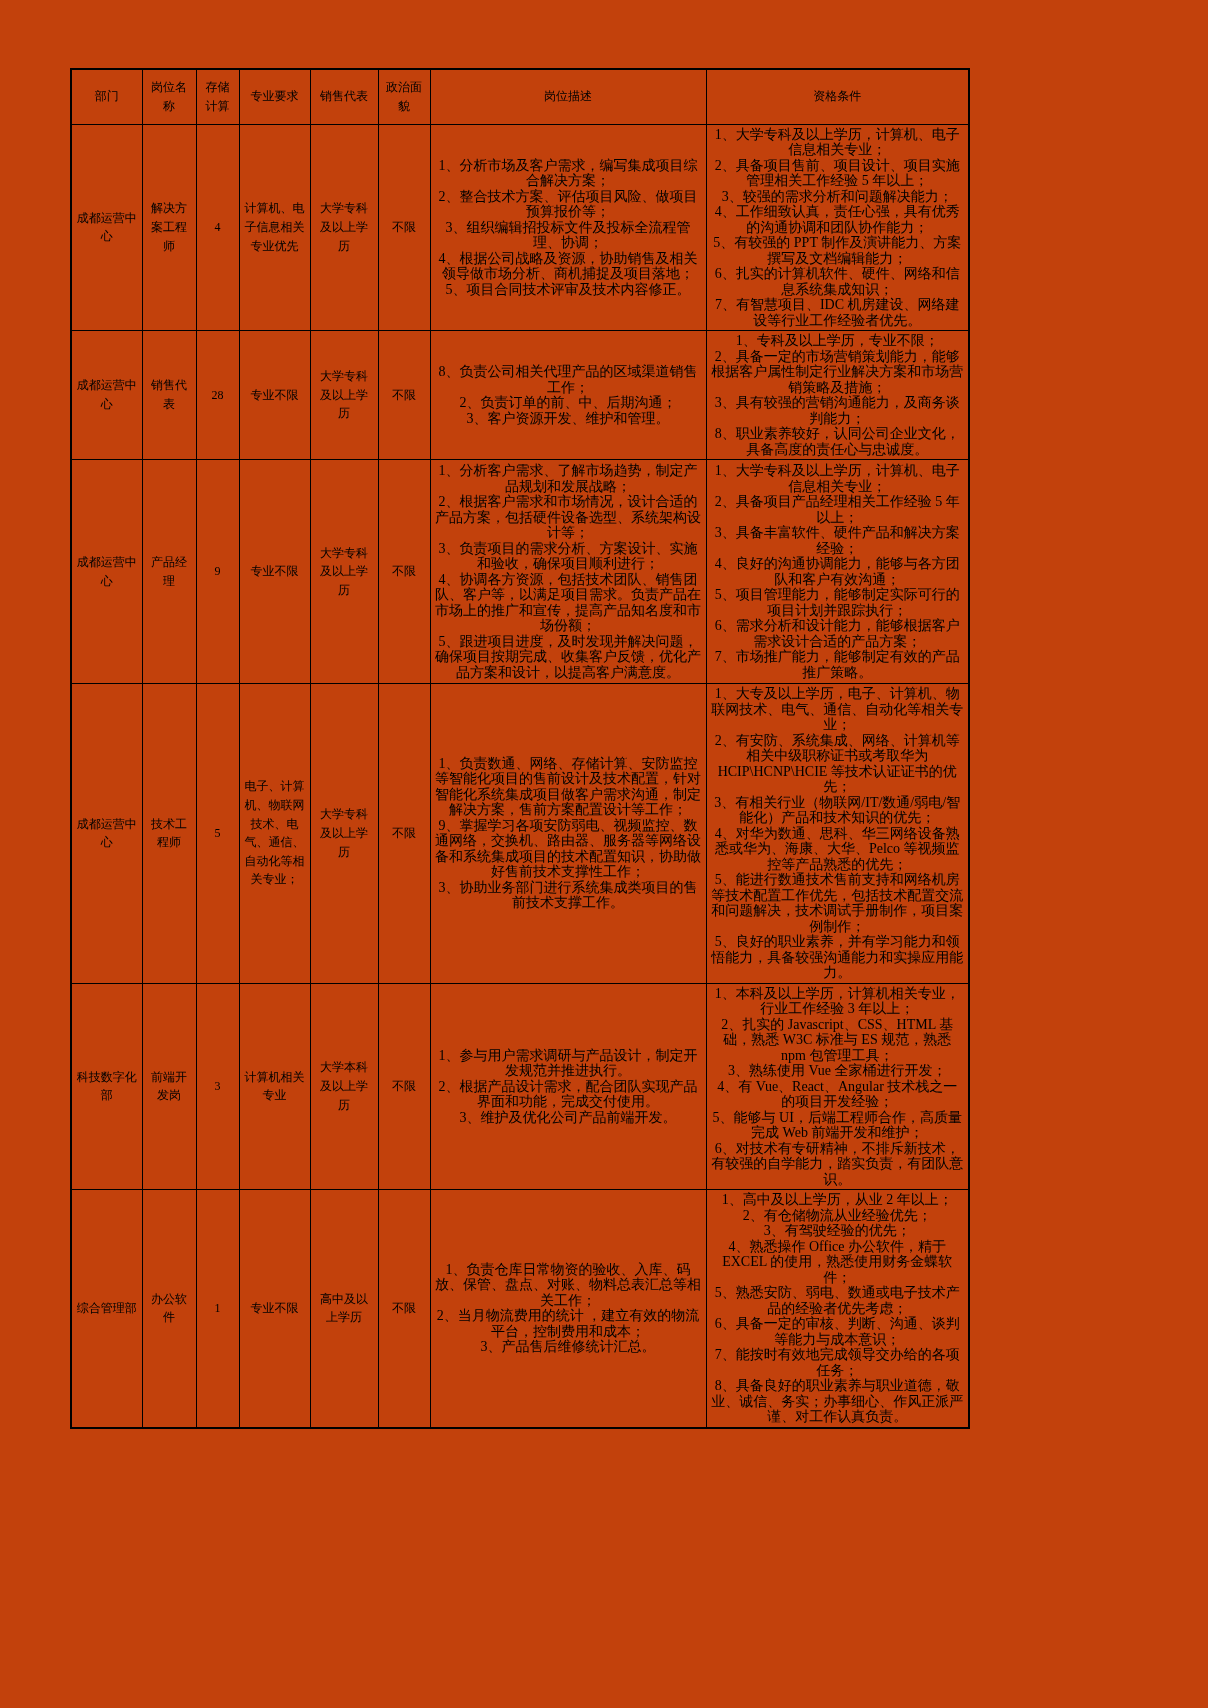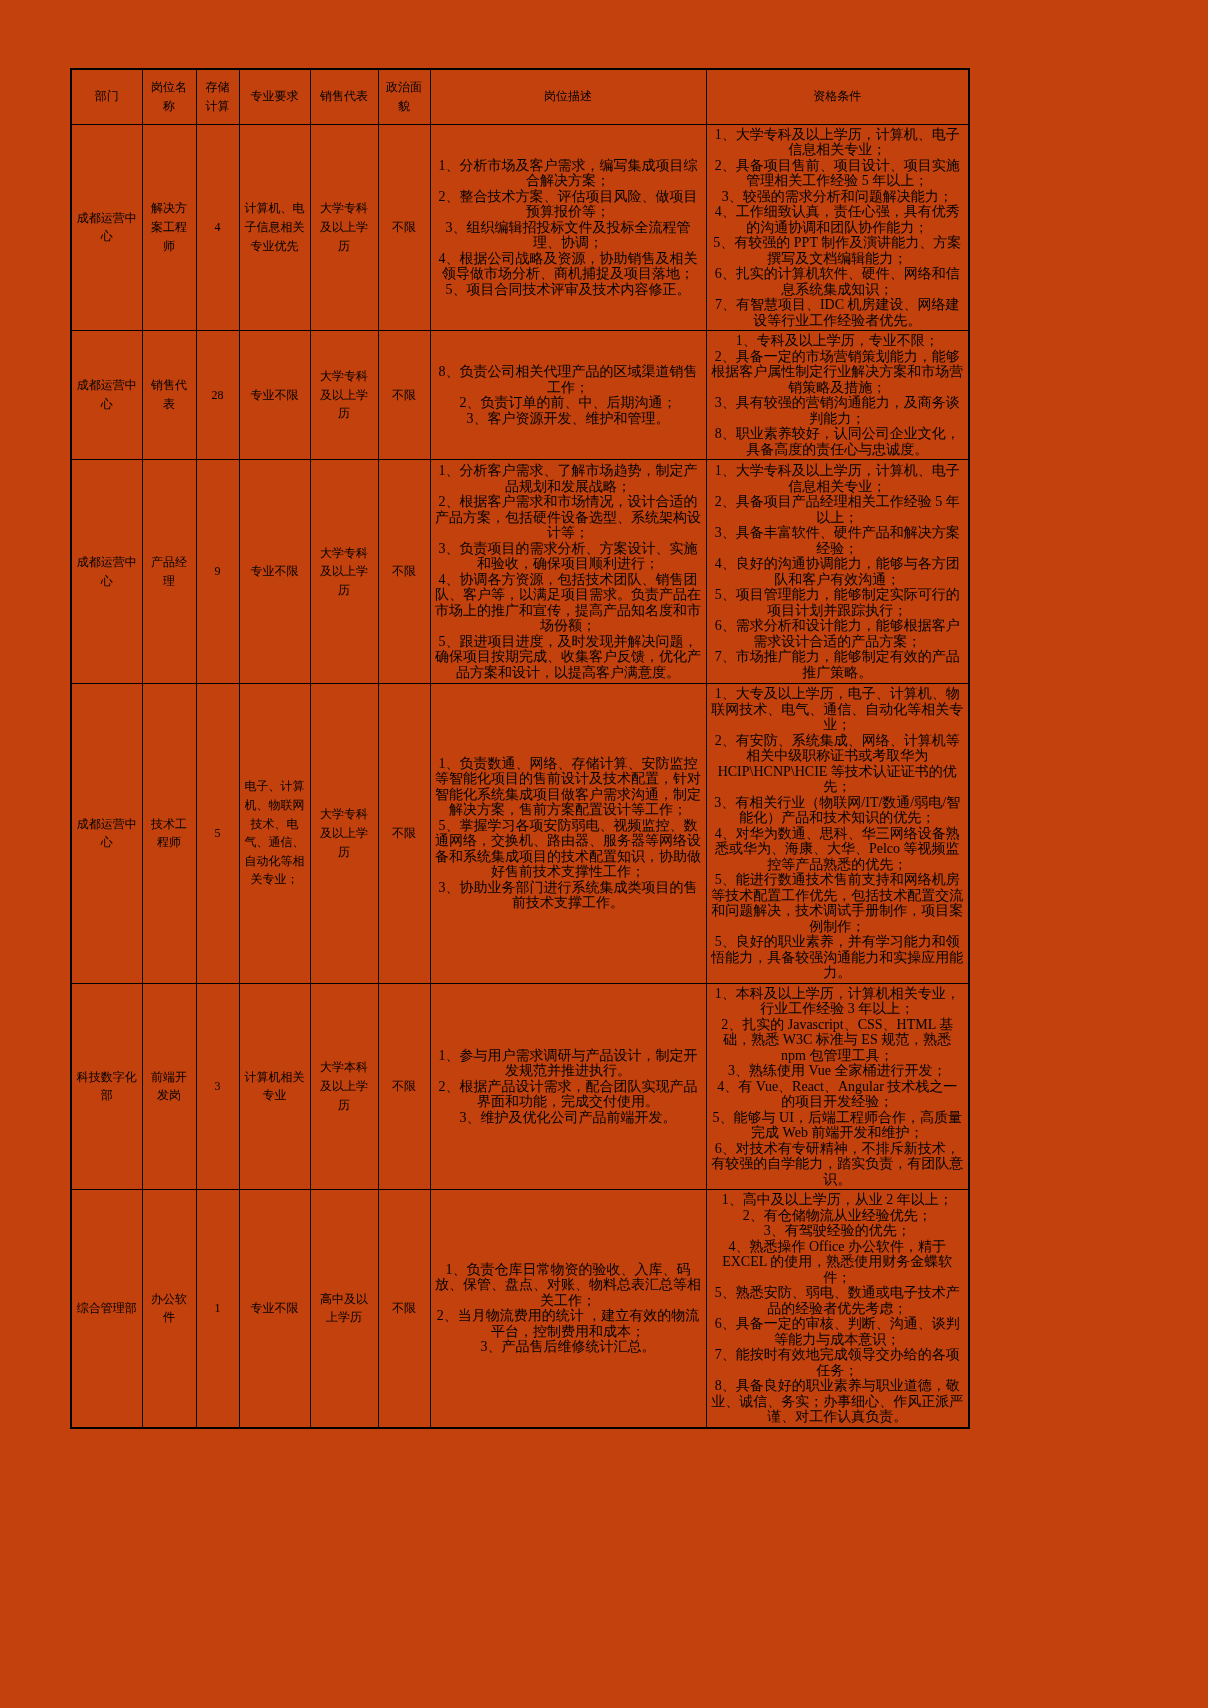--- a/index.html
+++ b/index.html
@@ -149,21 +149,21 @@
         </tr>
         <tr class="r3">
           <td>成都运营中心</td>
           <td>技术工程师</td>
           <td>5</td>
           <td>电子、计算机、物联网技术、电气、通信、自动化等相关专业；</td>
           <td>大学专科及以上学历</td>
           <td>不限</td>
           <td class="list-cell">
             <div class="para">1、负责数通、网络、存储计算、安防监控等智能化项目的售前设计及技术配置，针对智能化系统集成项目做客户需求沟通，制定解决方案，售前方案配置设计等工作；</div>
-            <div class="para">5、掌握学习各项安防弱电、视频监控、数通网络，交换机、路由器、服务器等网络设备和系统集成项目的技术配置知识，协助做好售前技术支撑性工作；</div>
+            <div class="para">9、掌握学习各项安防弱电、视频监控、数通网络，交换机、路由器、服务器等网络设备和系统集成项目的技术配置知识，协助做好售前技术支撑性工作；</div>
             <div class="para">3、协助业务部门进行系统集成类项目的售前技术支撑工作。</div>
           </td>
           <td class="list-cell">
             <div class="para">1、大专及以上学历，电子、计算机、物联网技术、电气、通信、自动化等相关专业；</div>
             <div class="para">2、有安防、系统集成、网络、计算机等相关中级职称证书或考取华为 HCIP\HCNP\HCIE 等技术认证证书的优先；</div>
             <div class="para">3、有相关行业（物联网/IT/数通/弱电/智能化）产品和技术知识的优先；</div>
             <div class="para">4、对华为数通、思科、华三网络设备熟悉或华为、海康、大华、Pelco 等视频监控等产品熟悉的优先；</div>
             <div class="para">5、能进行数通技术售前支持和网络机房等技术配置工作优先，包括技术配置交流和问题解决，技术调试手册制作，项目案例制作；</div>
             <div class="para">5、良好的职业素养，并有学习能力和领悟能力，具备较强沟通能力和实操应用能力。</div>
           </td>

